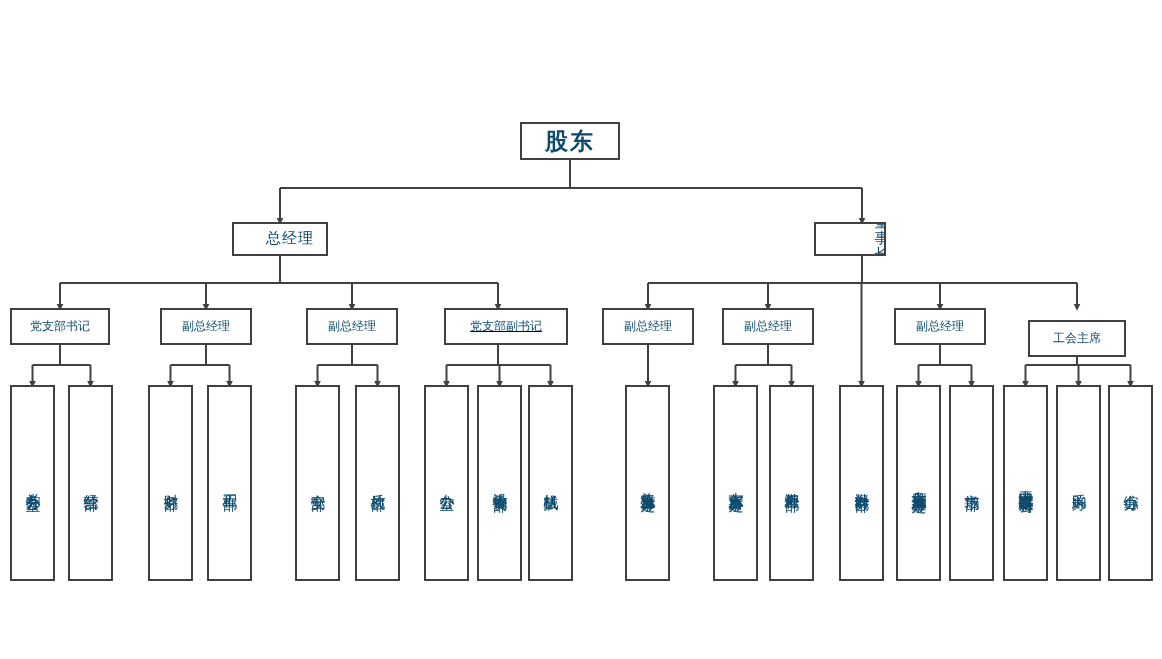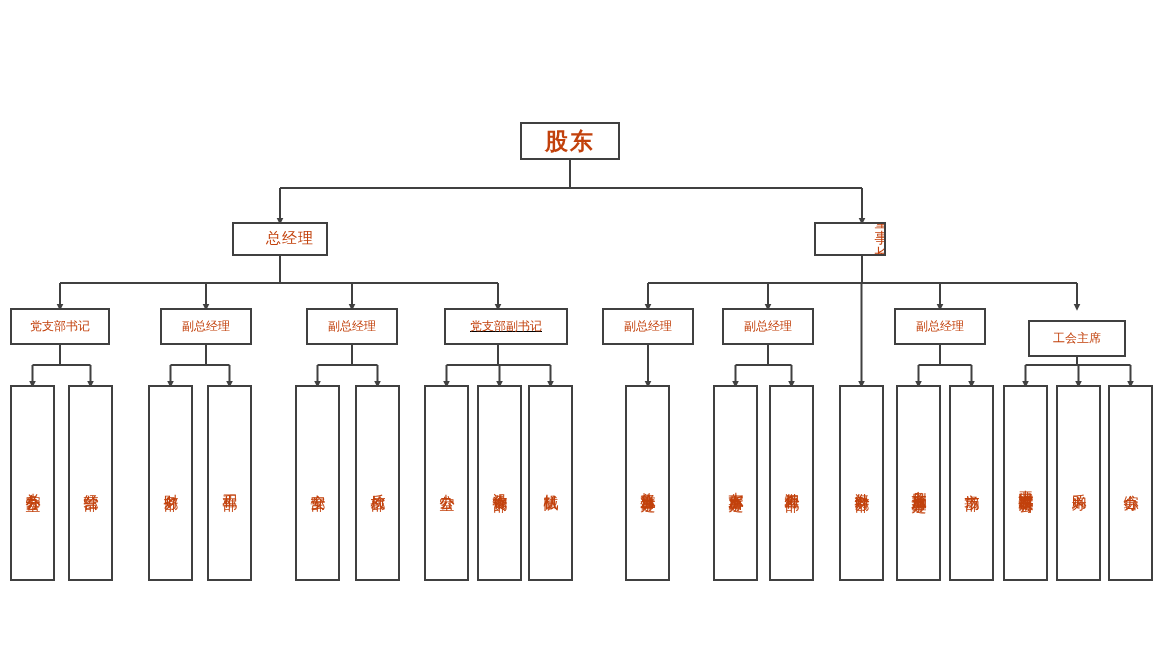--- a/index.html
+++ b/index.html
@@ -32,21 +32,21 @@
     position: absolute;
     box-sizing: border-box;
     background: #ffffff;
     border: 2px solid #404040;
     display: flex;
     align-items: center;
     justify-content: center;
     overflow: hidden;
   }
   .node-label {
-    color: #c2410c;
+    color: #0c4a6e;
     line-height: 1.06;
     text-align: center;
     white-space: pre-line;
   }
   .node.horiz .node-label {
     writing-mode: horizontal-tb;
     letter-spacing: 0px;
   }
   .node.vert {
     align-items: center;

